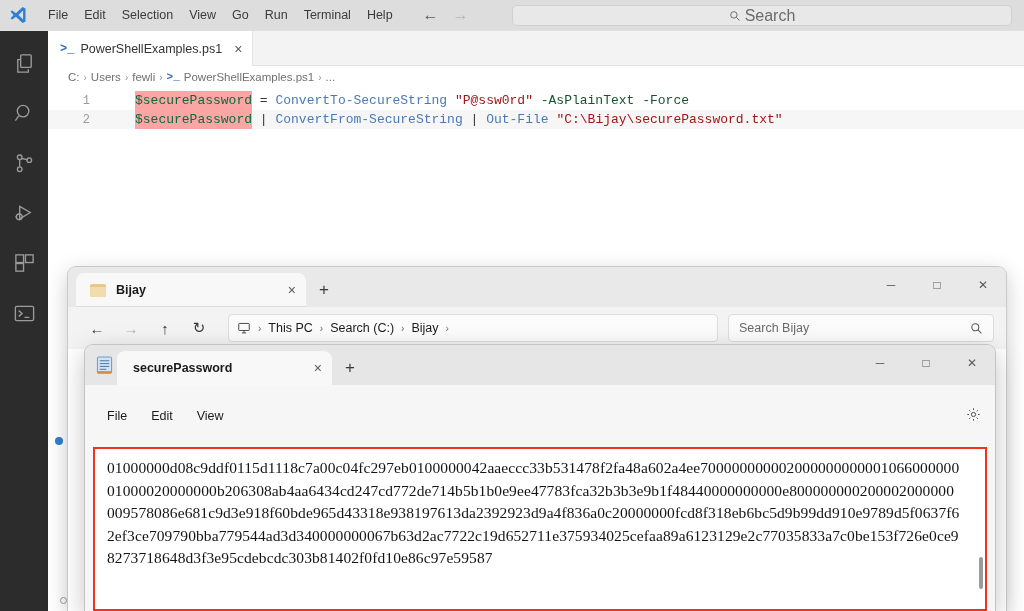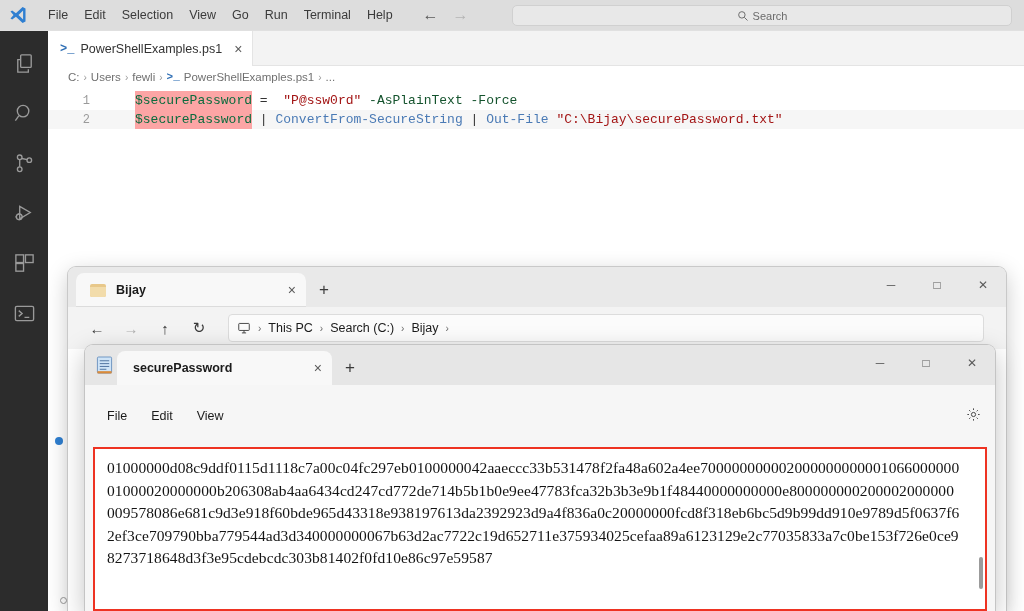--- a/index.html
+++ b/index.html
@@ -36,21 +36,21 @@
   }
   .nav-arrows { display: flex; align-items: center; gap: 14px; margin-left: 22px; }
   .nav-arrow { font-size: 16px; color: #5a5a5a; line-height: 1; }
   .nav-arrow.dim { color: #b4b4b4; }
   .cmd-center {
     position: absolute; left: 512px; top: 5px;
     width: 500px; height: 21px;
     background: #e8e8e8;
     border: 1px solid #d0d0d0; border-radius: 5px;
     display: flex; align-items: center; justify-content: center;
-    gap: 4px; font-size: 11px; color: #6b6b6b;
+    gap: 4px; font-size: 16px; color: #6b6b6b;
   }
 
   .vs-body { flex: 1; display: flex; min-height: 0; }
   .activitybar {
     width: 48px; background: #2c2c2c;
     display: flex; flex-direction: column; align-items: center;
     padding-top: 8px; gap: 2px; flex: 0 0 48px;
   }
   .act-icon {
     width: 48px; height: 48px;
@@ -343,21 +343,21 @@
           <span class="bc-sep">›</span>
           <span class="bc-ps">&gt;_</span>
           <span>PowerShellExamples.ps1</span>
           <span class="bc-sep">›</span>
           <span>...</span>
         </div>
 
         <div class="code-area">
           <div class="code-line">
             <span class="ln">1</span>
-            <span class="tok-var">$securePassword</span><span class="tok-op"> </span><span class="tok-op">=</span><span class="tok-op"> </span><span class="tok-op"> </span><span class="tok-str">"P@ssw0rd"</span><span class="tok-op"> </span><span class="tok-par">-AsPlainText</span><span class="tok-op"> </span><span class="tok-par">-Force</span>
+            <span class="tok-var">$securePassword</span><span class="tok-op"> </span><span class="tok-op">=</span><span class="tok-op"> </span><span class="tok-cmd">ConvertTo-SecureString</span><span class="tok-op"> </span><span class="tok-str">"P@ssw0rd"</span><span class="tok-op"> </span><span class="tok-par">-AsPlainText</span><span class="tok-op"> </span><span class="tok-par">-Force</span>
           </div>
           <div class="code-line active">
             <span class="ln">2</span>
             <span class="tok-var">$securePassword</span><span class="tok-op"> </span><span class="tok-pipe">|</span><span class="tok-op"> </span><span class="tok-cmd">ConvertFrom-SecureString</span><span class="tok-op"> </span><span class="tok-pipe">|</span><span class="tok-op"> </span><span class="tok-cmd">Out-File</span><span class="tok-op"> </span><span class="tok-str">"C:\Bijay\securePassword.txt"</span>
           </div>
         </div>
 
         <div class="panel">
           <div class="panel-tabs">
             <div class="panel-tab">PROBLEMS</div>
@@ -410,20 +410,27 @@
           </svg>
         <span class="crumb-sep">›</span>
         <span class="crumb">This PC</span>
         <span class="crumb-sep">›</span>
         <span class="crumb">Search (C:)</span>
         <span class="crumb-sep">›</span>
         <span class="crumb">Bijay</span>
         <span class="crumb-sep">›</span>
       </div>
 
+      <div class="searchbox">
+        <span>Search Bijay</span>
+        <svg width="13" height="13" viewBox="0 0 16 16">
+            <circle cx="6.5" cy="6.5" r="4.3" fill="none" stroke="#5a5a5a" stroke-width="1.3"></circle>
+            <line x1="9.8" y1="9.8" x2="14" y2="14" stroke="#5a5a5a" stroke-width="1.3"></line>
+          </svg>
+      </div>
     </div>
 
     <div class="exp-content"></div>
   </div>
 
   <div class="notepad">
     <div class="np-tabstrip">
       <div class="np-icon">
         <svg width="17" height="19" viewBox="0 0 18 20">
           <rect x="1.5" y="1" width="15" height="17" rx="1.2" fill="#cfe4f7" stroke="#6b93c0" stroke-width="1"></rect>

